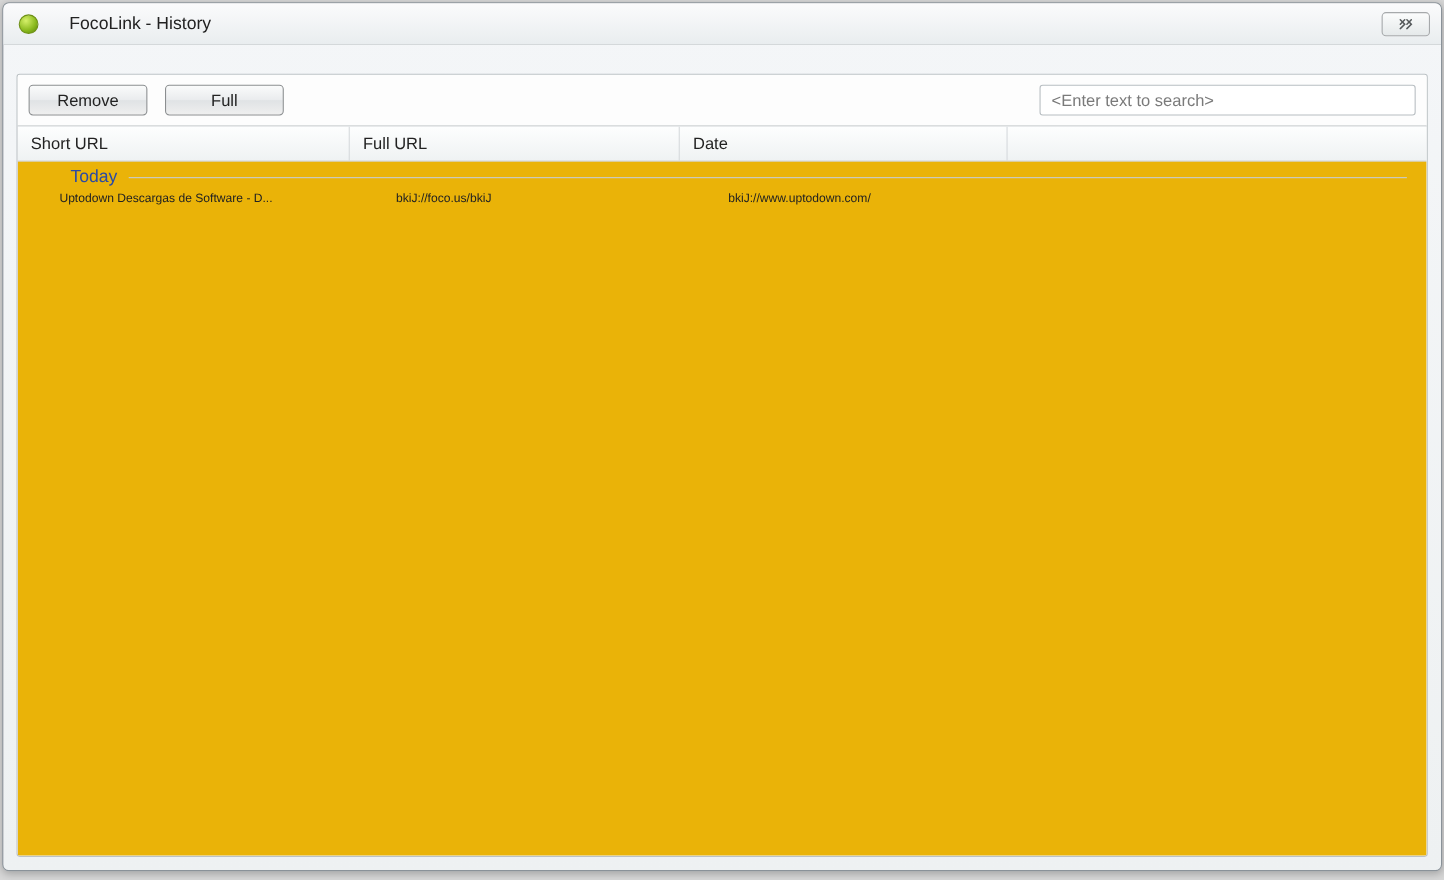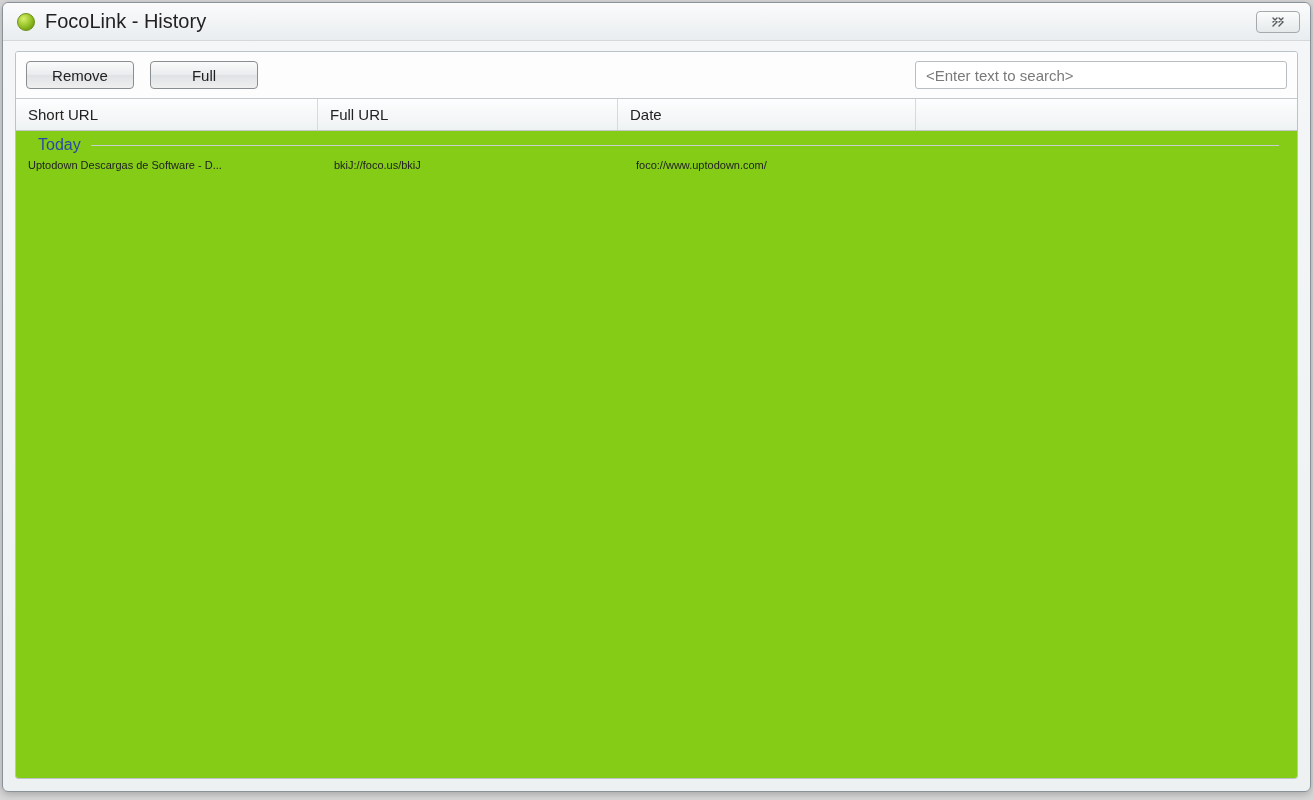--- a/index.html
+++ b/index.html
@@ -34,40 +34,41 @@
   }
   .app-icon {
     width: 18px; height: 18px;
     border-radius: 50%;
     background: radial-gradient(circle at 35% 30%, #d6f06a, #88b81c 60%, #5a7f0e);
     border: 1px solid #6d8f14;
     margin-right: 10px;
     flex-shrink: 0;
   }
   .title-text {
-    font-size: 20px;
-    color: #222;
+    font-size: 16px;
+    color: #222;
+    margin-left: 18px;
   }
   .title-spacer { flex: 1; }
   .close-btn {
     width: 44px; height: 22px;
     border: 1px solid #a6a9ab;
     border-radius: 4px;
     background: linear-gradient(#fbfcfc, #e5e9ea);
     display: flex; align-items: center; justify-content: center;
     cursor: pointer;
     color: #54585a;
     font-size: 12px;
     letter-spacing: 1px;
     font-family: Verdana, sans-serif;
   }
   .close-btn svg { width: 14px; height: 10px; }
   .client {
     flex: 1;
-    margin: 10px 12px 12px 12px;
+    margin: 26px 12px 12px 12px;
     background: #fdfdfd;
     border: 1px solid #bcc2c5;
     border-radius: 3px;
     display: flex;
     flex-direction: column;
     overflow: hidden;
   }
   .toolbar {
     height: 46px;
     display: flex;
@@ -83,21 +84,21 @@
     border-radius: 4px;
     background: linear-gradient(#fafbfb 0%, #eaecee 48%, #e0e3e5 52%, #efefef 100%);
     text-align: center;
     font-size: 15px;
     cursor: pointer;
     color: #222;
     padding: 0 10px;
   }
   .toolbar-spacer { flex: 1; }
   .search {
-    width: 372px;
+    width: 342px;
     height: 28px;
     border: 1px solid #b8bec2;
     border-radius: 3px;
     padding: 2px 10px;
     font-size: 15px;
     color: #333;
     background: #fff;
     font-style: normal;
   }
   .search::placeholder { color: #7a7a7a; }
@@ -125,21 +126,22 @@
     white-space: nowrap;
   }
   .col-title   { width: 306px; }
   .col-short   { width: 302px; }
   .col-full    { width: 300px; }
   .col-date    { width: 298px; }
   .col-extra   { flex: 1; border-right: none; }
   .body {
     flex: 1;
     overflow: auto;
-    background: #84cc16;
+    background: #eab308;
+    padding-left: 26px;
   }
   .group {
     display: flex;
     align-items: center;
     height: 28px;
     padding: 0 18px 0 22px;
   }
   .group-label {
     color: #2a4aa5;
     font-size: 16px;
@@ -195,18 +197,18 @@
       </div>
 
       <div class="body">
         <div class="group">
           <span class="group-label">Today</span>
           <span class="group-line"></span>
         </div>
         <div class="row">
           <div class="cell col-title">Uptodown Descargas de Software - D...</div>
           <div class="cell col-short">bkiJ://foco.us/bkiJ</div>
-          <div class="cell col-full">foco://www.uptodown.com/</div>
+          <div class="cell col-full">bkiJ://www.uptodown.com/</div>
         </div>
       </div>
     </div>
   </div>
 </div>
 
 </body></html>

